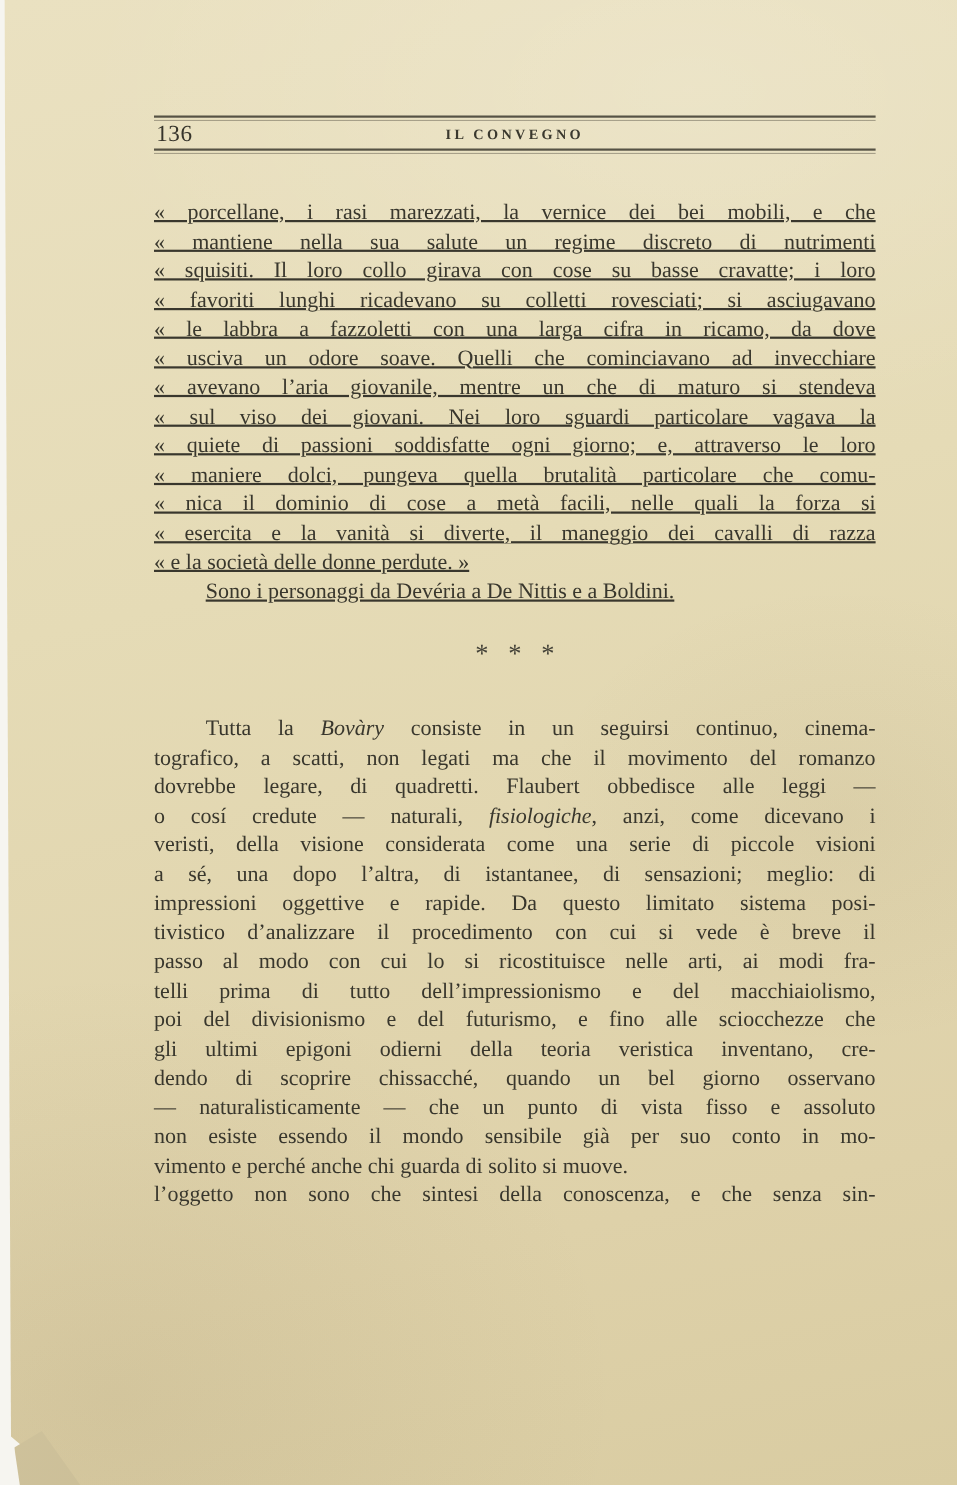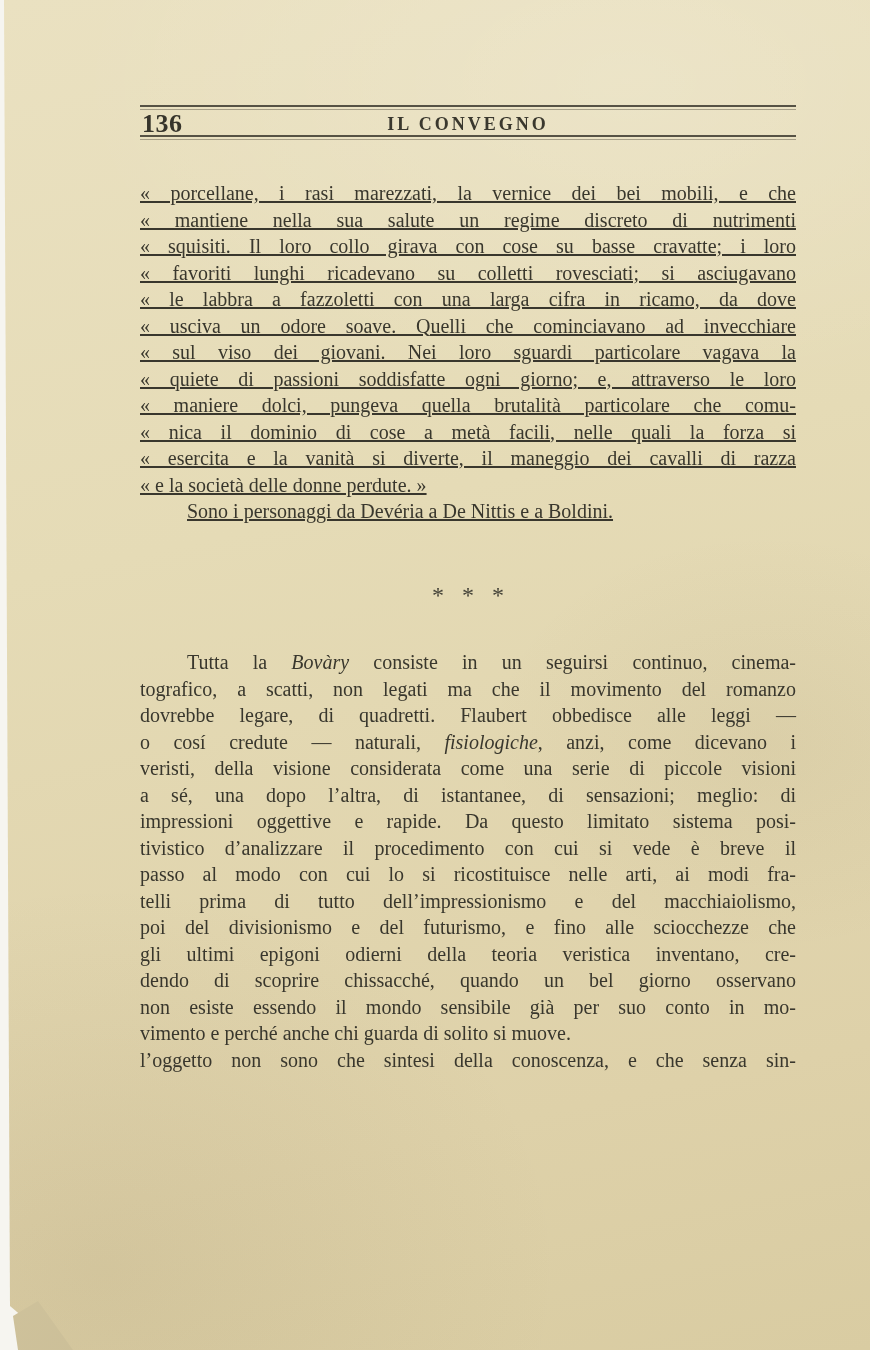--- a/index.html
+++ b/index.html
@@ -26,25 +26,25 @@
     background:linear-gradient(128deg,#ddd2ae 12%,#cbbe97 62%,#c2b48c 95%);
   }
   
   .header-rule{position:absolute;left:140px;width:656px;}
   .rule-top{top:105px;}
   .rule-bottom{top:135px;}
   .header-rule .main{height:2px;background:#49453a;opacity:.92;}
   .header-rule .echo{height:1px;background:#49453a;opacity:.42;margin-top:2px;}
   .page-number{
     position:absolute;left:142px;top:109px;
-    font-size:26px;color:#36342b;letter-spacing:.5px;font-weight:bold;
+    font-size:21px;color:#36342b;letter-spacing:.5px;
   }
   .running-title{
     position:absolute;left:140px;top:114px;width:656px;text-align:center;
-    font-size:18px;font-weight:bold;letter-spacing:3px;color:#3a382e;
+    font-size:13px;font-weight:bold;letter-spacing:3px;color:#3a382e;
   }
   
   .textcol{position:absolute;left:140px;width:656px;color:#39372d;font-size:20px;}
   .quote-block{top:180px;text-decoration:underline;}
   .para-group{top:649px;}
   .tline{line-height:26.5px;text-align:justify;text-align-last:justify;}
   .tline.no-j{text-align-last:left;}
   .tline.ind{text-indent:47px;}
   .tline .it{font-style:italic;}
   .separator{
@@ -70,20 +70,21 @@
     <div class="echo"></div>
   </div>
 
   <div class="textcol quote-block">
       <div class="tline"><span>« porcellane, i rasi marezzati, la vernice dei bei mobili, e che</span></div>
       <div class="tline"><span>« mantiene nella sua salute un regime discreto di nutrimenti</span></div>
       <div class="tline"><span>« squisiti. Il loro collo girava con cose su basse cravatte; i loro</span></div>
       <div class="tline"><span>« favoriti lunghi ricadevano su colletti rovesciati; si asciugavano</span></div>
       <div class="tline"><span>« le labbra a fazzoletti con una larga cifra in ricamo, da dove</span></div>
       <div class="tline"><span>« usciva un odore soave. Quelli che cominciavano ad invecchiare</span></div>
+      <div class="tline"><span>« avevano l’aria giovanile, mentre un che di maturo si stendeva</span></div>
       <div class="tline"><span>« sul viso dei giovani. Nei loro sguardi particolare vagava la</span></div>
       <div class="tline"><span>« quiete di passioni soddisfatte ogni giorno; e, attraverso le loro</span></div>
       <div class="tline"><span>« maniere dolci, pungeva quella brutalità particolare che comu-</span></div>
       <div class="tline"><span>« nica il dominio di cose a metà facili, nelle quali la forza si</span></div>
       <div class="tline"><span>« esercita e la vanità si diverte, il maneggio dei cavalli di razza</span></div>
       <div class="tline no-j"><span>« e la società delle donne perdute. »</span></div>
       <div class="tline no-j ind"><span>Sono i personaggi da Devéria a De Nittis e a Boldini.</span></div>
     </div>
 
   <div class="separator">* * *</div>
@@ -96,20 +97,21 @@
         <div class="tline"><span>o cosí credute — naturali, </span><span class="it">fisiologiche</span><span>, anzi, come dicevano i</span></div>
         <div class="tline"><span>veristi, della visione considerata come una serie di piccole visioni</span></div>
         <div class="tline"><span>a sé, una dopo l’altra, di istantanee, di sensazioni; meglio: di</span></div>
         <div class="tline"><span>impressioni oggettive e rapide. Da questo limitato sistema posi-</span></div>
         <div class="tline"><span>tivistico d’analizzare il procedimento con cui si vede è breve il</span></div>
         <div class="tline"><span>passo al modo con cui lo si ricostituisce nelle arti, ai modi fra-</span></div>
         <div class="tline"><span>telli prima di tutto dell’impressionismo e del macchiaiolismo,</span></div>
         <div class="tline"><span>poi del divisionismo e del futurismo, e fino alle sciocchezze che</span></div>
         <div class="tline"><span>gli ultimi epigoni odierni della teoria veristica inventano, cre-</span></div>
         <div class="tline"><span>dendo di scoprire chissacché, quando un bel giorno osservano</span></div>
+        <div class="tline"><span>— naturalisticamente — che un punto di vista fisso e assoluto</span></div>
         <div class="tline"><span>non esiste essendo il mondo sensibile già per suo conto in mo-</span></div>
         <div class="tline no-j"><span>vimento e perché anche chi guarda di solito si muove.</span></div>
       </div>
     <div>
         <div class="tline"><span>l’oggetto non sono che sintesi della conoscenza, e che senza sin-</span></div>
       </div>
   </div>
 
 </div>
 

